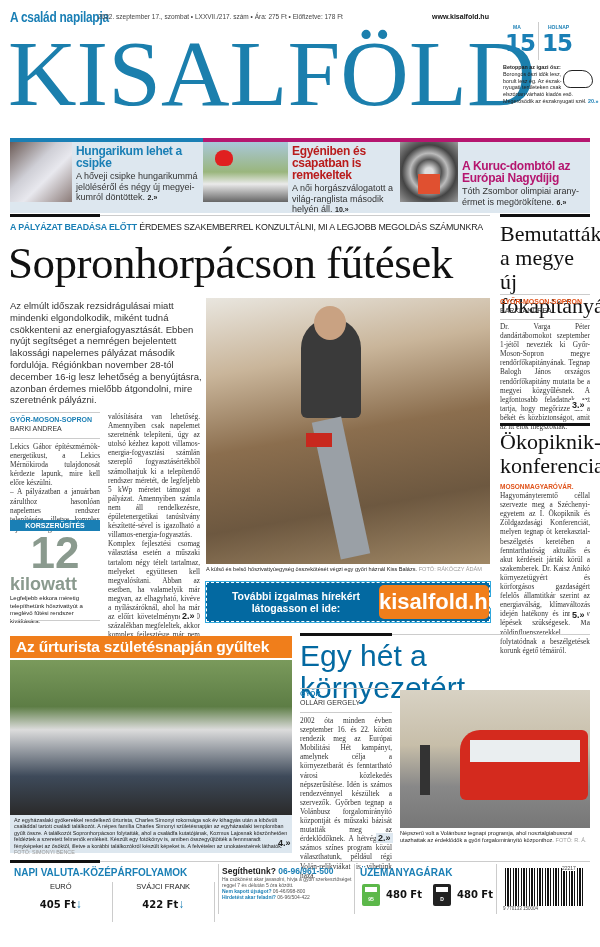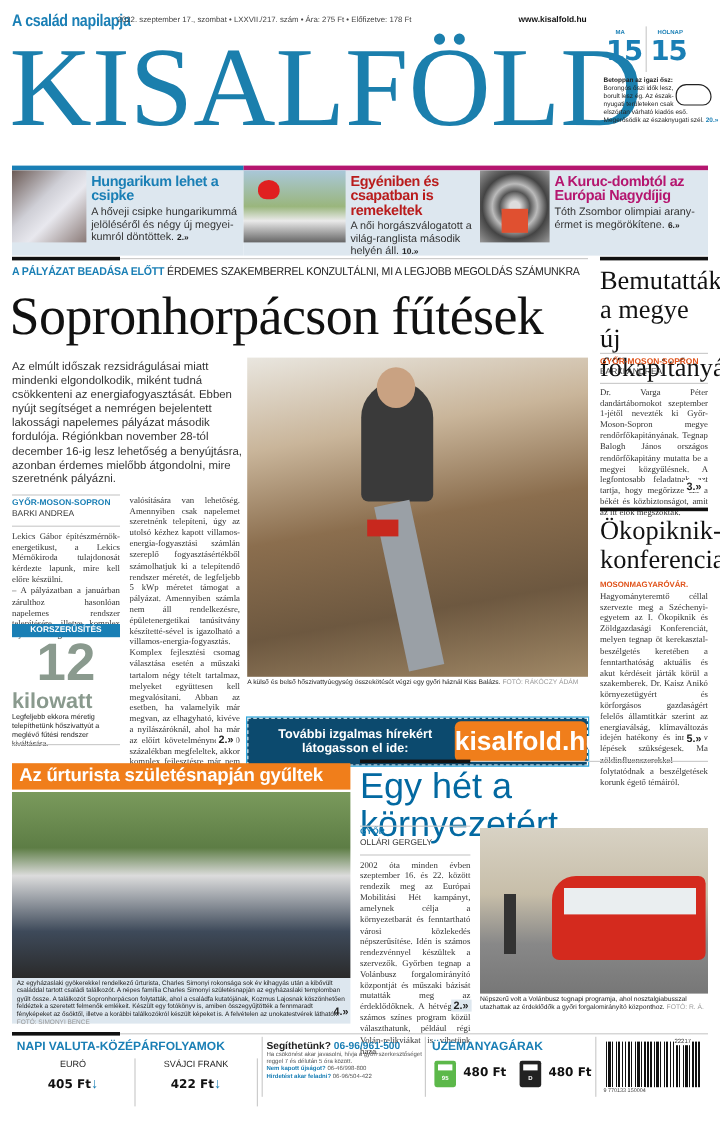--- a/index.html
+++ b/index.html
@@ -31,21 +31,21 @@
 .lead{left:10px;top:300px;width:198px;font-size:9.5px;line-height:11.8px;color:#333}
 .byline .loc{font-size:7px;font-weight:bold;color:#1a7fb5}
 .byline .au{font-size:7px;color:#333;margin-top:2px}
 .body-serif{font-family:"Liberation Serif",serif;font-size:7.3px;line-height:9.1px;color:#333;text-align:justify}
 .box-head{background:#1a7fb5;color:#fff;font-size:7px;font-weight:bold;text-align:center;padding:2px 0}
 .big12{font-size:44px;font-weight:bold;color:#8a9a8e;text-align:center;line-height:44px}
 .kilo{font-size:18px;font-weight:bold;color:#8a9a8e;text-align:left;line-height:18px}
 .small-sans{font-size:6px;line-height:7.5px;color:#222}
 .caption{font-size:5.6px;line-height:7px;color:#222}
 .caption .foto{color:#999}
-.promo{left:206px;top:598px;width:284px;height:40px;background:#0c4a6e;border:1px dashed #fff;outline:1px solid #2fa7dd}
+.promo{left:206px;top:582px;width:284px;height:40px;background:#0369a1;border:1px dashed #fff;outline:1px solid #2fa7dd}
 .promo .pt{position:absolute;left:14px;top:7px;width:150px;text-align:center;color:#fff;font-size:10.5px;font-weight:bold;line-height:12px}
 .promo .pb{position:absolute;left:172px;top:2px;width:110px;height:34px;background:#f07e1b;border-radius:5px;color:#fff;font-size:22px;font-weight:bold;text-align:center;line-height:34px}
 .side-h{font-family:"Liberation Serif",serif;font-size:22px;line-height:24px;color:#111}
 .orange-bar{left:10px;top:636px;width:282px;height:22px;background:#f07e1b;color:#fff;font-size:15.5px;font-weight:bold;line-height:22px;padding-left:6px;letter-spacing:-0.2px}
 .h2serif{font-family:Liberation Sans, sans-serif;font-size:30px;line-height:32px;color:#0369a1}
 .footer-h{font-size:10px;font-weight:bold;color:#1a7fb5}
 .price{font-family:"DejaVu Sans",sans-serif;font-weight:bold;font-size:10px;color:#111}
 .arrow{color:#1a7fb5;font-size:12px}
 .cur-lbl{font-size:7.5px;color:#222;text-align:center}
 </style>
@@ -88,21 +88,21 @@
   </div>
   <div class="abs" style="left:89px;top:3px;width:106px">
     <div class="t" style="color:#b91c1c">Egyéniben és csapatban is remekeltek</div>
     <div class="d"><span>A női horgászválogatott a világ-ranglista második helyén áll.</span> <span class="pg">10.»</span></div>
   </div>
 </div>
 <div class="abs teaser" style="left:400px;width:190px">
   <div class="abs img" style="left:0;top:0;width:58px;height:60px;background:radial-gradient(circle,#ddd 10%,#555 30%,#bbb 45%,#444 65%,#999)">
     <div style="position:absolute;left:18px;top:32px;width:22px;height:20px;background:#e05030"></div>
   </div>
-  <div class="abs" style="left:62px;top:3px;width:126px">
+  <div class="abs" style="left:62px;top:18px;width:126px">
     <div class="t" style="color:#b5166f">A Kuruc-dombtól az Európai Nagydíjig</div>
     <div class="d"><span>Tóth Zsombor olimpiai arany-érmet is megörökítene.</span> <span class="pg">6.»</span></div>
   </div>
 </div>
 
 <div class="abs rule-thick" style="left:10px;top:214px;width:90px"></div>
 <div class="abs rule-thin" style="left:100px;top:215px;width:390px"></div>
 <div class="abs kicker"><span class="k1">A PÁLYÁZAT BEADÁSA ELŐTT</span> <span class="k2">ÉRDEMES SZAKEMBERREL KONZULTÁLNI, MI A LEGJOBB MEGOLDÁS SZÁMUNKRA</span></div>
 <div class="abs headline">Sopronhorpácson fűtések</div>
 <div class="abs lead">Az elmúlt időszak rezsidrágulásai miatt mindenki elgondolkodik, miként tudná csökkenteni az energiafogyasztását. Ebben nyújt segítséget a nemrégen bejelentett lakossági napelemes pályázat második fordulója. Régiónkban november 28-tól december 16-ig lesz lehetőség a benyújtásra, azonban érdemes mielőbb átgondolni, mire szeretnénk pályázni.</div>

